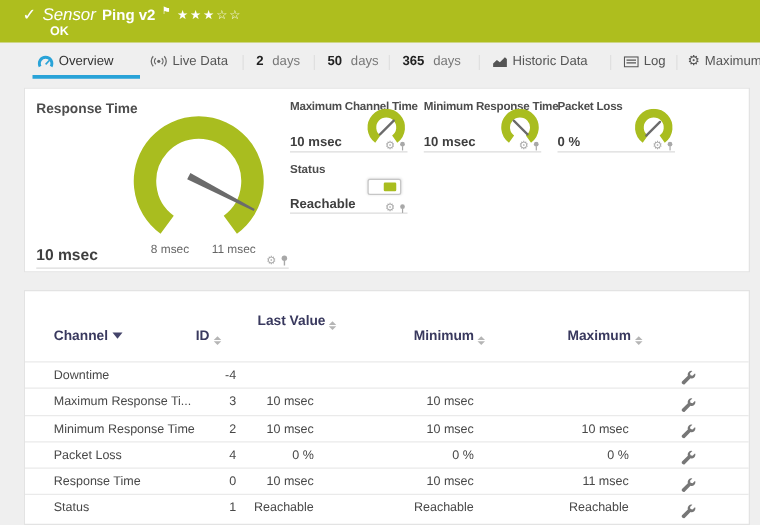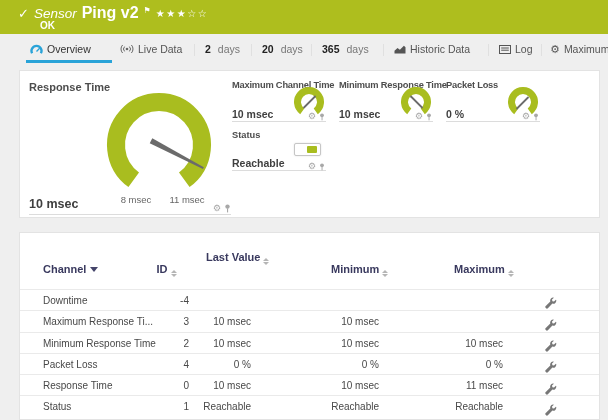--- a/index.html
+++ b/index.html
@@ -12,21 +12,21 @@
   }
 
   
   .sensor-header {
     position:absolute; left:0; top:0; width:608px; height:34px;
     background:#aebe1e; color:#fff;
   }
   .hdr-line1 { position:absolute; left:18px; top:4px; display:flex; align-items:baseline; gap:5px; }
   .check { font-size:13px; font-weight:bold; }
   .kind { font-style:italic; font-size:13.5px; }
-  .sname { font-weight:bold; font-size:16px; }
+  .sname { font-weight:bold; font-size:12px; }
   .flag { font-size:8px; vertical-align:super; position:relative; top:-5px; }
   .stars { font-size:10px; letter-spacing:1.5px; position:relative; top:-1px; cursor:pointer; }
   .hdr-ok { position:absolute; left:40px; top:20px; font-size:10px; font-weight:bold; }
 
   
   .tabbar { position:absolute; left:0; top:34px; width:540px; height:30px; }
   .tab { position:absolute; top:9px; display:flex; align-items:center; gap:4px;
          font-size:10.5px; color:#555; cursor:pointer; white-space:nowrap; }
   .tab .num { font-weight:bold; color:#222; margin-right:3px; }
   .tab .unit { color:#777; }
@@ -129,21 +129,21 @@
   </div>
 
   <div class="tab-sep" style="left:194px;"></div>
   <div class="tab" style="left:205px;">
     <span class="num">2</span>
       <span class="unit">days</span>
   </div>
 
   <div class="tab-sep" style="left:251px;"></div>
   <div class="tab" style="left:262px;">
-    <span class="num">20</span>
+    <span class="num">50</span>
       <span class="unit">days</span>
   </div>
 
   <div class="tab-sep" style="left:311px;"></div>
   <div class="tab" style="left:322px;">
     <span class="num">365</span>
       <span class="unit">days</span>
   </div>
 
   <div class="tab-sep" style="left:383px;"></div>

